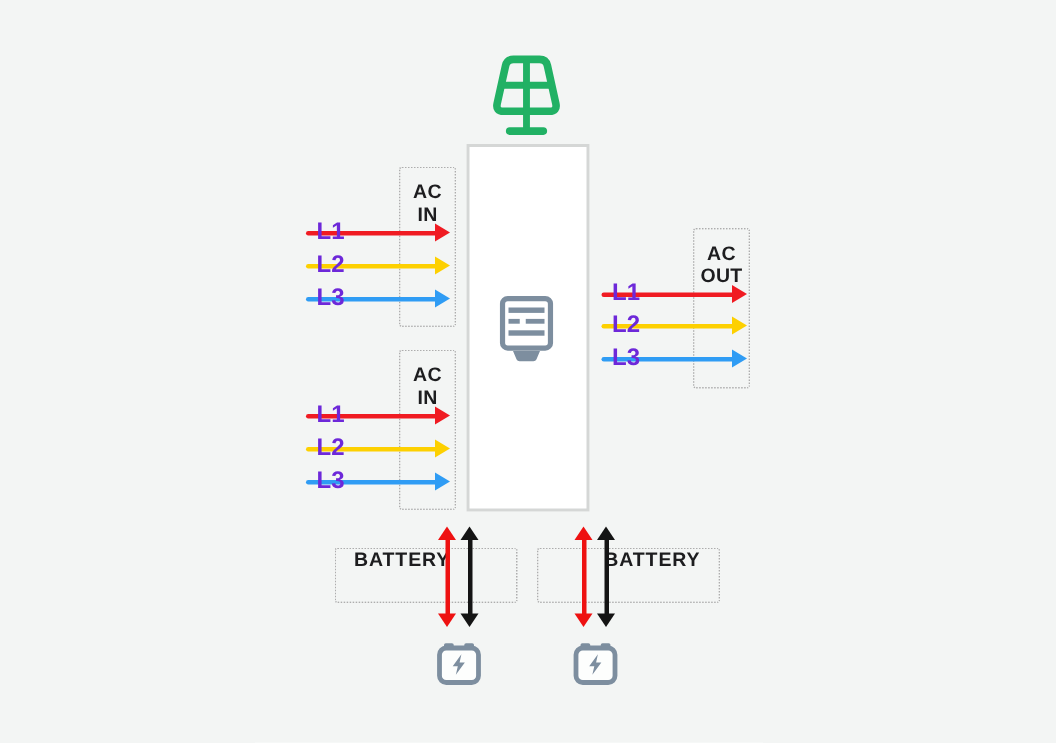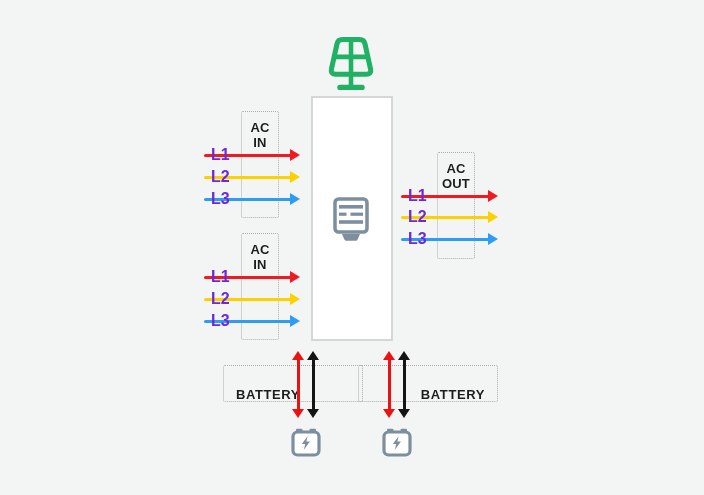--- a/index.html
+++ b/index.html
@@ -10,22 +10,22 @@
   .center-box{position:absolute;left:311px;top:96px;width:82px;height:245px;
     background:#ffffff;border:2px solid #d5d7d6;box-sizing:border-box;z-index:1;}
 
   .icon-abs{position:absolute;z-index:2;line-height:0;}
 
   
   .dotted-box{position:absolute;border:1.5px dotted #adadad;border-radius:2px;
     box-sizing:border-box;z-index:1;color:#1d1d1f;}
   .dotted-box .t{display:block;text-align:center;font-size:13px;font-weight:700;
     line-height:15px;letter-spacing:.2px;}
-  .ac-box{width:38px;height:107px;padding-top:8px;}
-  .bat-box{width:140px;height:37px;display:flex;align-items:flex-end;}
+  .ac-box{width:38px;height:107px;padding-top:8px;margin-left:25px;}
+  .bat-box{width:122px;height:37px;display:flex;align-items:flex-start;}
   .bat-box .t{font-size:13px;letter-spacing:.6px;line-height:13px;}
   .bat-left{justify-content:flex-start;padding-left:12px;}
   .bat-right{justify-content:flex-end;padding-right:12px;}
 
   
   .phase-line{position:absolute;height:20px;z-index:3;}
   .phase-line .bar{position:absolute;left:0;right:8px;top:8.5px;height:3px;
     background:var(--c,#888);border-radius:2px;}
   .phase-line .head{position:absolute;right:0;top:4px;width:0;height:0;
     border-top:6px solid transparent;border-bottom:6px solid transparent;

